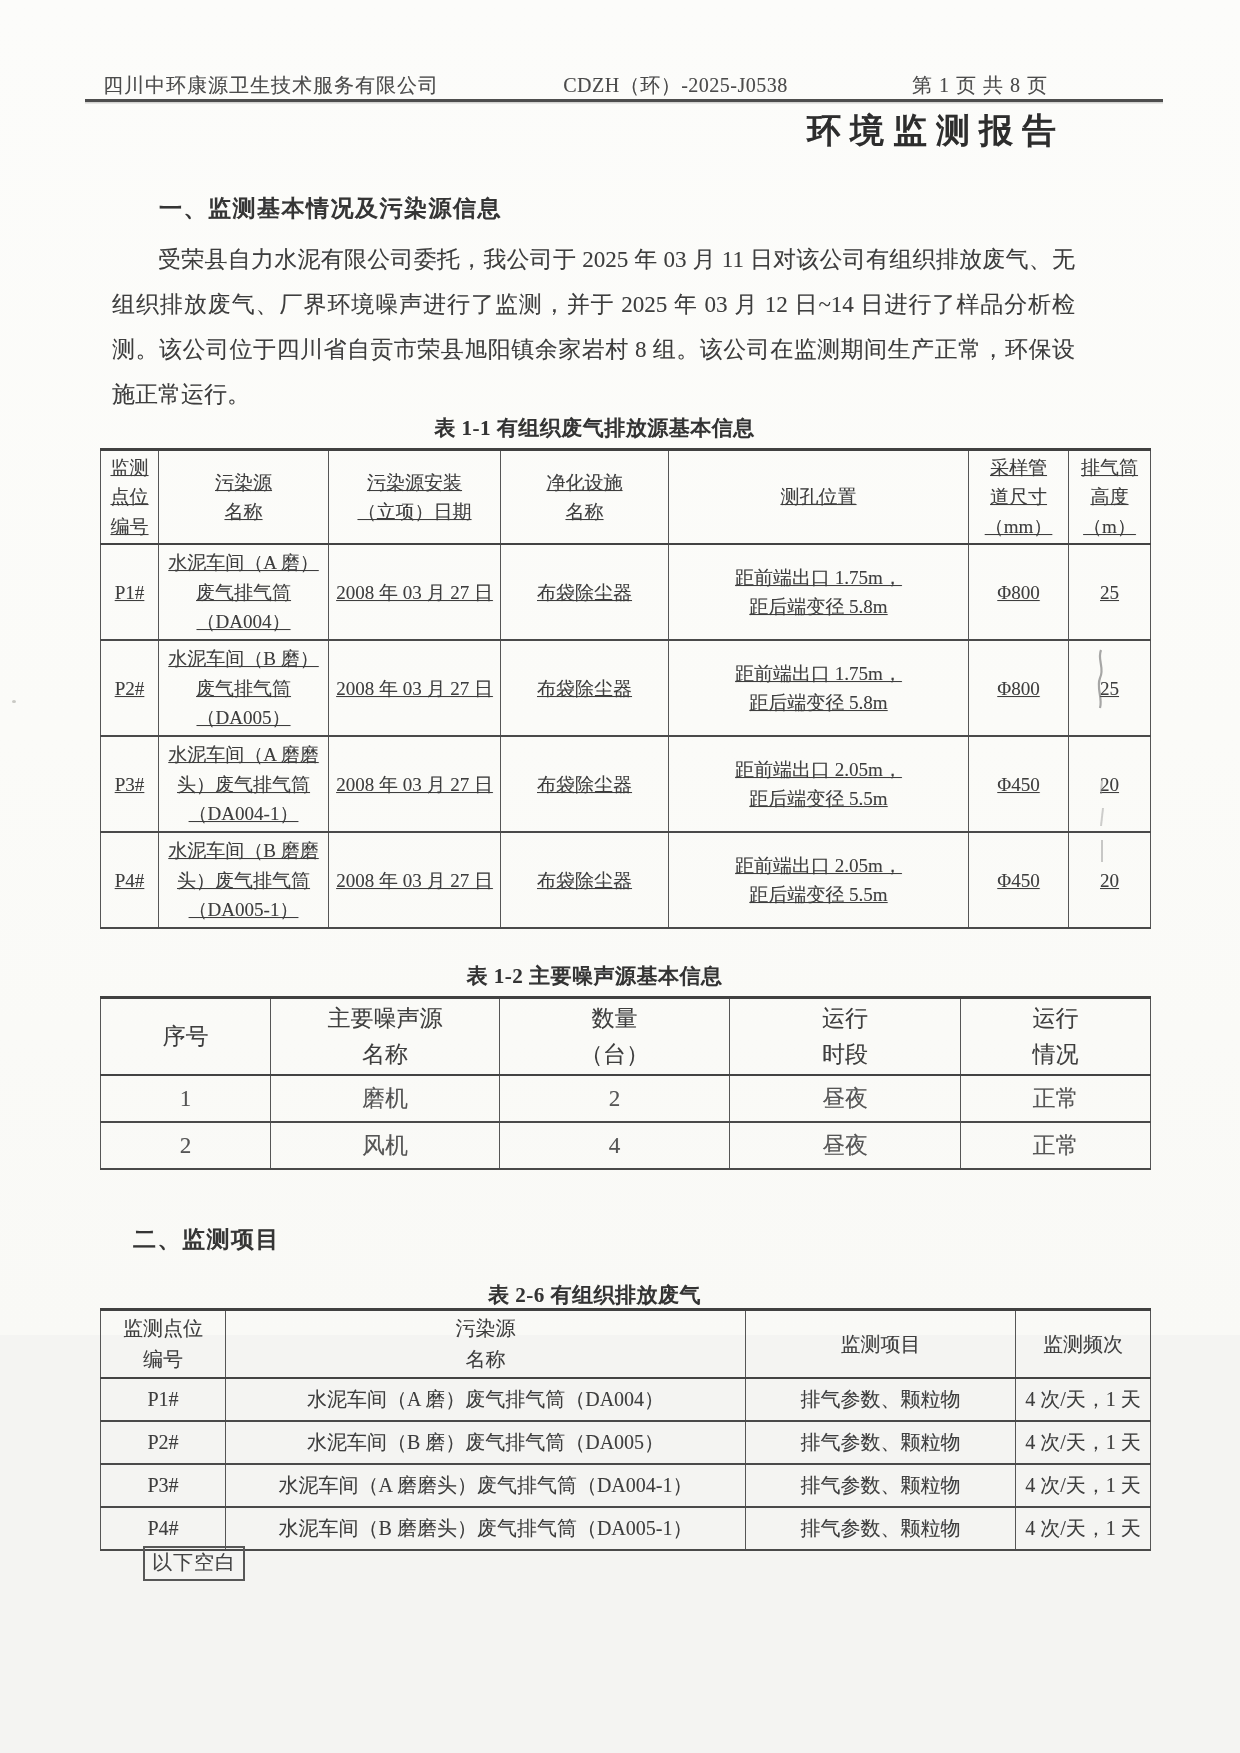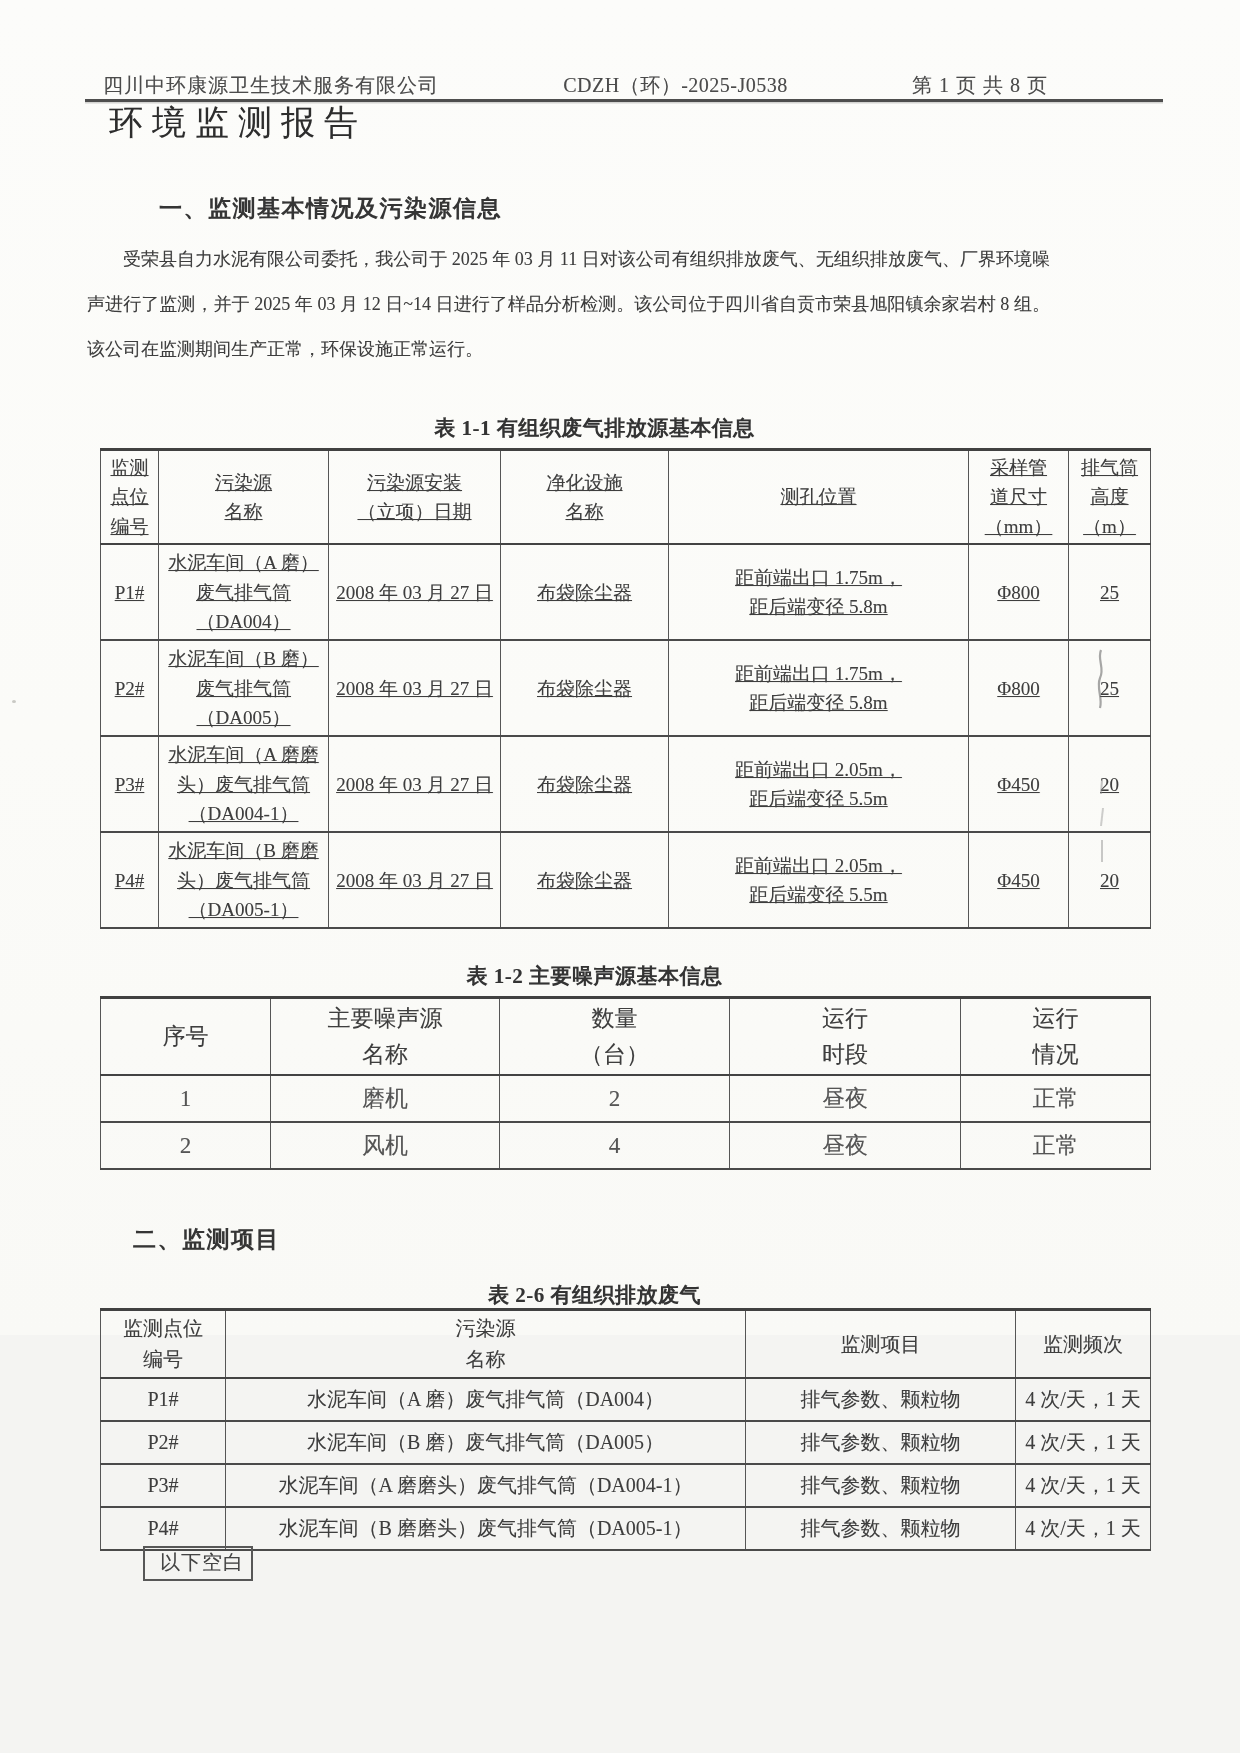--- a/index.html
+++ b/index.html
@@ -35,46 +35,46 @@
   .hdr-rule {
     position: absolute;
     left: 85px; top: 99px;
     width: 1078px; height: 3px;
     background: #4e4e4e;
     box-shadow: 0 1.5px 0 rgba(90,90,90,0.25);
   }
   
   .title {
     position: absolute;
-    left: 100px; top: 100px;
+    left: 100px; top: 108px;
     width: 965px;
-    text-align: left;
+    text-align: right;
     font-size: 34px;
-    font-weight: normal;
+    font-weight: bold;
     letter-spacing: 9px;
     text-indent: 9px;
     color: #2d2d2d;
   }
   
   .sec-heading {
     position: absolute;
     left: 133px;
     font-size: 23px;
     font-weight: bold;
     letter-spacing: 1.5px;
     color: #353535;
   }
   .sec1 { top: 193px; margin-left: 26px; }
   .sec2 { top: 1224px; }
   
   .para {
     position: absolute;
-    left: 87px; top: 237px;
+    left: 112px; top: 237px;
     width: 963px;
-    font-size: 18px;
+    font-size: 23px;
     line-height: 45px;
     text-align: justify;
     text-indent: 2em;
     color: #3d3d3d;
   }
   
   .caption {
     position: absolute;
     left: 112px;
     width: 965px;
@@ -117,21 +117,21 @@
   .t12 tbody tr { height: 47px; }
   .t12 tbody td { color: #555; }
   .t21 { top: 1308px; font-size: 20px; }
   .t21 thead tr { height: 58px; }
   .t21 tbody tr { height: 43px; }
   
   .blank-note {
     position: absolute;
     left: 143px; top: 1546px;
     border: 2px solid #575757;
-    padding: 1px 7px 3px 15px;
+    padding: 1px 7px 3px 7px;
     font-size: 20px;
     letter-spacing: 1px;
     color: #444;
   }
   
   .artifact { position: absolute; opacity: 0.75; }
   .speck {
     position: absolute;
     left: 12px; top: 700px;
     width: 4px; height: 3px;

